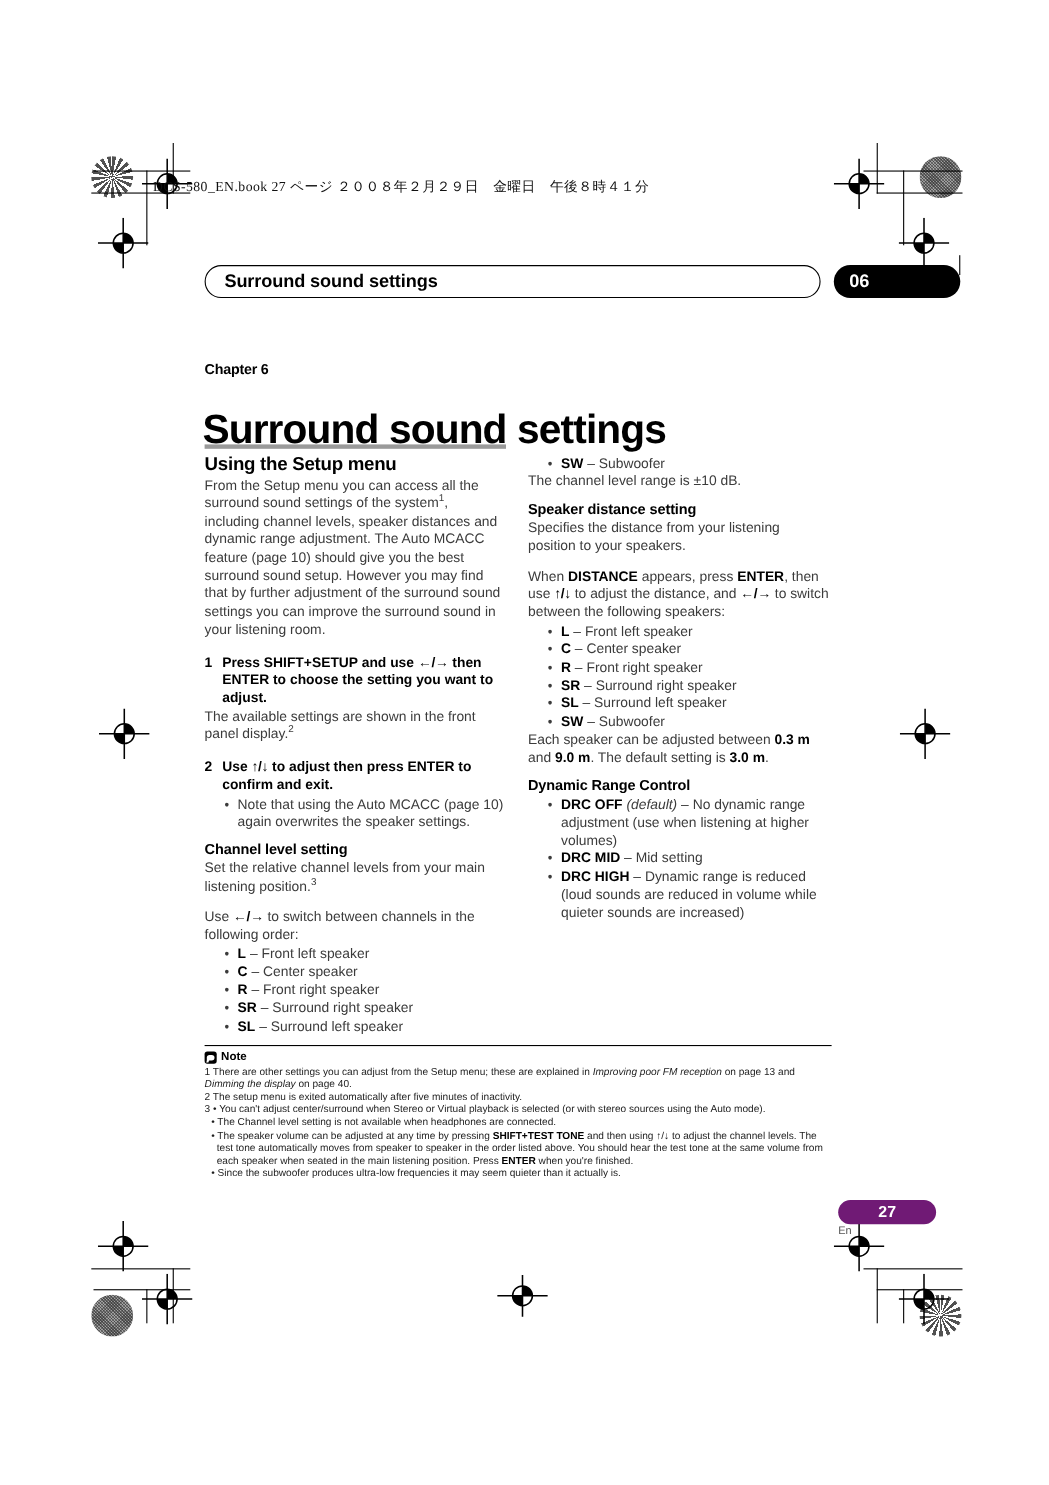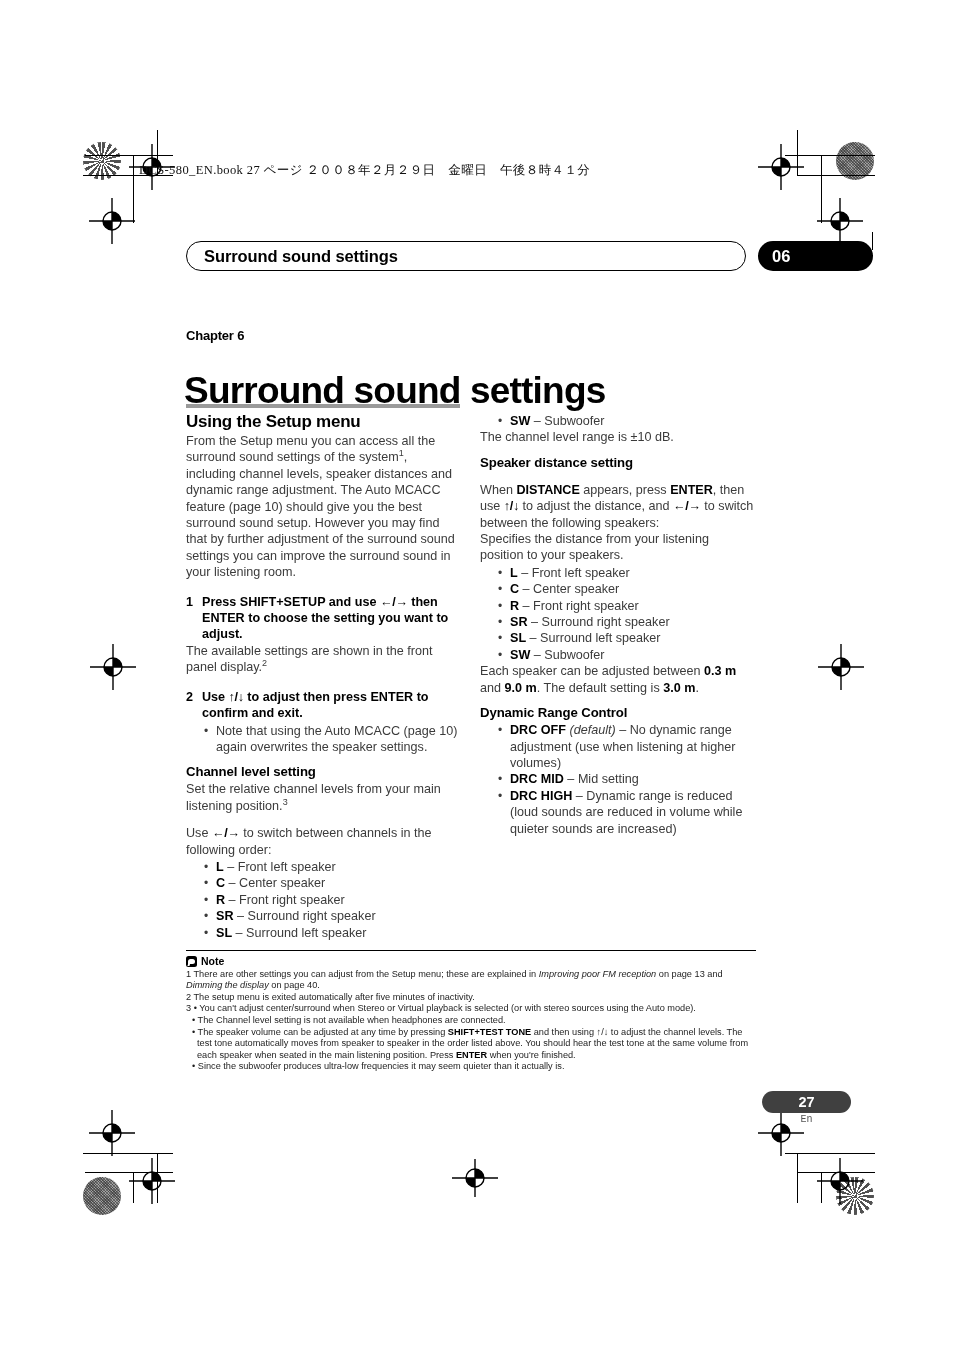--- a/index.html
+++ b/index.html
@@ -229,37 +229,35 @@
     padding-left: 11px;
     text-indent: -5px;
   }
   .note-sub::before { content: "\2022  "; }
 
   
   .pagenum-pill {
     position: absolute;
     left: 762px; top: 1091px;
     width: 89px; height: 22px;
-    background: #404040;
+    background: #701a75;
     border-radius: 11px;
     color: #fff;
     font-size: 14.5px;
     font-weight: bold;
     display: flex;
     align-items: center;
     justify-content: center;
   }
   .pagenum-lang {
     position: absolute;
     left: 762px; top: 1114px;
     width: 89px;
-    text-align: center;
     font-size: 10px;
     color: #555;
-    font-family: Liberation Mono, monospace;
   }
 </style>
 </head>
 <body>
 
 <div class="mark-layer">
 
   <div class="halftone" style="left:83px; top:142px;"></div>
   <div class="cropline" style="left:157px; top:130px; width:1.4px; height:46px;"></div>
   <div class="cropline" style="left:85px; top:155px; width:88px; height:1.4px;"></div>
@@ -401,22 +399,22 @@
   </ul>
 </div>
 
 <div class="col col-right">
   <ul class="bul" style="margin-top:9px;">
     <li><span class="b">SW</span><span> – Subwoofer</span></li>
   </ul>
   <p class="body">The channel level range is ±10 dB.</p>
 
   <h3 class="sub">Speaker distance setting</h3>
+  <p class="body">Specifies the distance from your listening position to your speakers.</p>
   <p class="body gap"><span>When </span><span class="b">DISTANCE</span><span> appears, press </span><span class="b">ENTER</span><span>, then use </span><span class="arrow">↑/↓</span><span> to adjust the distance, and </span><span class="arrow">←/→</span><span> to switch between the following speakers:</span></p>
-  <p class="body">Specifies the distance from your listening position to your speakers.</p>
   <ul class="bul tight">
     <li><span class="b">L</span><span> – Front left speaker</span></li>
     <li><span class="b">C</span><span> – Center speaker</span></li>
     <li><span class="b">R</span><span> – Front right speaker</span></li>
     <li><span class="b">SR</span><span> – Surround right speaker</span></li>
     <li><span class="b">SL</span><span> – Surround left speaker</span></li>
     <li><span class="b">SW</span><span> – Subwoofer</span></li>
   </ul>
   <p class="body"><span>Each speaker can be adjusted between </span><span class="b">0.3 m</span><span> and </span><span class="b">9.0 m</span><span>. The default setting is </span><span class="b">3.0 m</span><span>.</span></p>
 

